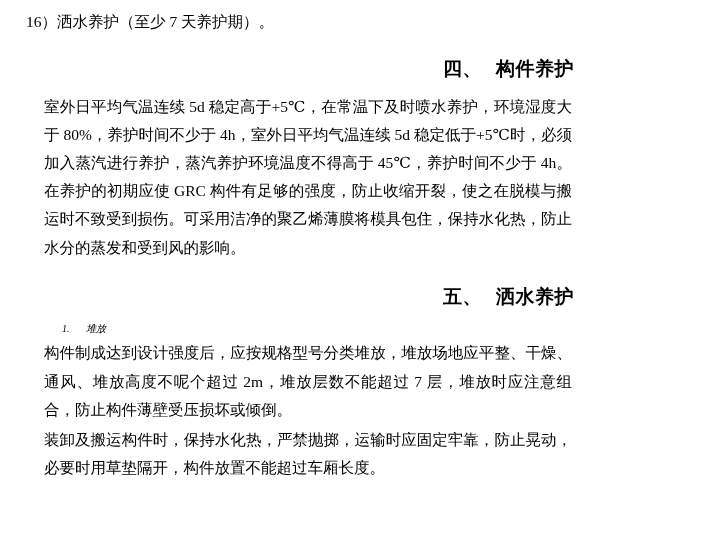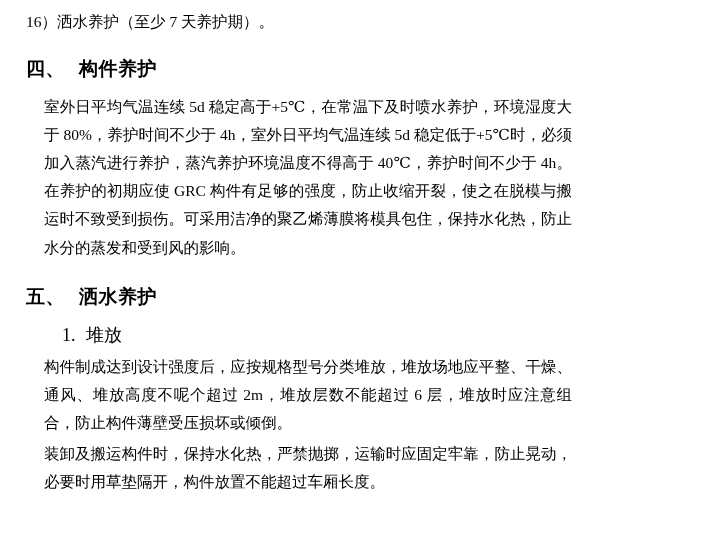--- a/index.html
+++ b/index.html
@@ -27,41 +27,43 @@
     margin: 4px 0 0 0;
     padding-left: 0;
   }
   .heading {
     font-family: "Liberation Sans", "DejaVu Sans", sans-serif;
     font-weight: bold;
     font-size: 19px;
     line-height: 1.4;
     margin: 22px 0 10px 0;
     letter-spacing: 0.5px;
+    text-align: right;
   }
   .heading .h-num {
     display: inline-block;
   }
   .heading .h-text {
     display: inline-block;
     margin-left: 14px;
   }
   .para {
     font-size: 15.5px;
     line-height: 1.82;
     margin: 0 0 0 0;
     text-align: justify;
     text-justify: inter-ideograph;
     padding: 0 2px 0 18px;
   }
   .sub-item {
-    font-size: 18px;
+    font-size: 10px;
     line-height: 1.7;
     margin: 10px 0 0 0;
     padding-left: 36px;
+    font-style: italic;
   }
   .sub-item .s-num {
     display: inline-block;
     width: 24px;
   }
   .sub-para {
     font-size: 15.5px;
     line-height: 1.82;
     margin: 2px 0 0 0;
     text-align: justify;
@@ -73,26 +75,26 @@
 <body>
 
 <div class="page">
 
   <p class="line-item">16）洒水养护（至少 7 天养护期）。</p>
 
   <h2 class="heading">
     <span class="h-num">四、</span><span class="h-text">构件养护</span>
   </h2>
 
-  <p class="para">室外日平均气温连续 5d 稳定高于+5℃，在常温下及时喷水养护，环境湿度大于 80%，养护时间不少于 4h，室外日平均气温连续 5d 稳定低于+5℃时，必须加入蒸汽进行养护，蒸汽养护环境温度不得高于 40℃，养护时间不少于 4h。在养护的初期应使 GRC 构件有足够的强度，防止收缩开裂，使之在脱模与搬运时不致受到损伤。可采用洁净的聚乙烯薄膜将模具包住，保持水化热，防止水分的蒸发和受到风的影响。</p>
+  <p class="para">室外日平均气温连续 5d 稳定高于+5℃，在常温下及时喷水养护，环境湿度大于 80%，养护时间不少于 4h，室外日平均气温连续 5d 稳定低于+5℃时，必须加入蒸汽进行养护，蒸汽养护环境温度不得高于 45℃，养护时间不少于 4h。在养护的初期应使 GRC 构件有足够的强度，防止收缩开裂，使之在脱模与搬运时不致受到损伤。可采用洁净的聚乙烯薄膜将模具包住，保持水化热，防止水分的蒸发和受到风的影响。</p>
 
   <h2 class="heading">
     <span class="h-num">五、</span><span class="h-text">洒水养护</span>
   </h2>
 
   <p class="sub-item">
     <span class="s-num">1.</span><span>堆放</span>
   </p>
-  <p class="sub-para">构件制成达到设计强度后，应按规格型号分类堆放，堆放场地应平整、干燥、通风、堆放高度不呢个超过 2m，堆放层数不能超过 6 层，堆放时应注意组合，防止构件薄壁受压损坏或倾倒。</p>
+  <p class="sub-para">构件制成达到设计强度后，应按规格型号分类堆放，堆放场地应平整、干燥、通风、堆放高度不呢个超过 2m，堆放层数不能超过 7 层，堆放时应注意组合，防止构件薄壁受压损坏或倾倒。</p>
 
   <p class="sub-para">装卸及搬运构件时，保持水化热，严禁抛掷，运输时应固定牢靠，防止晃动，必要时用草垫隔开，构件放置不能超过车厢长度。</p>
 
 </div>
 
 </body></html>

